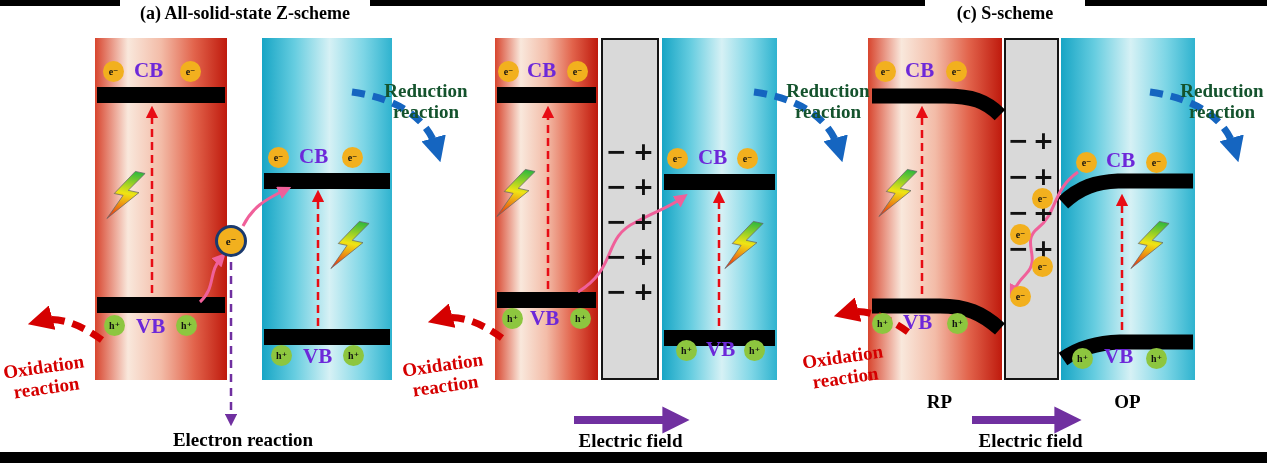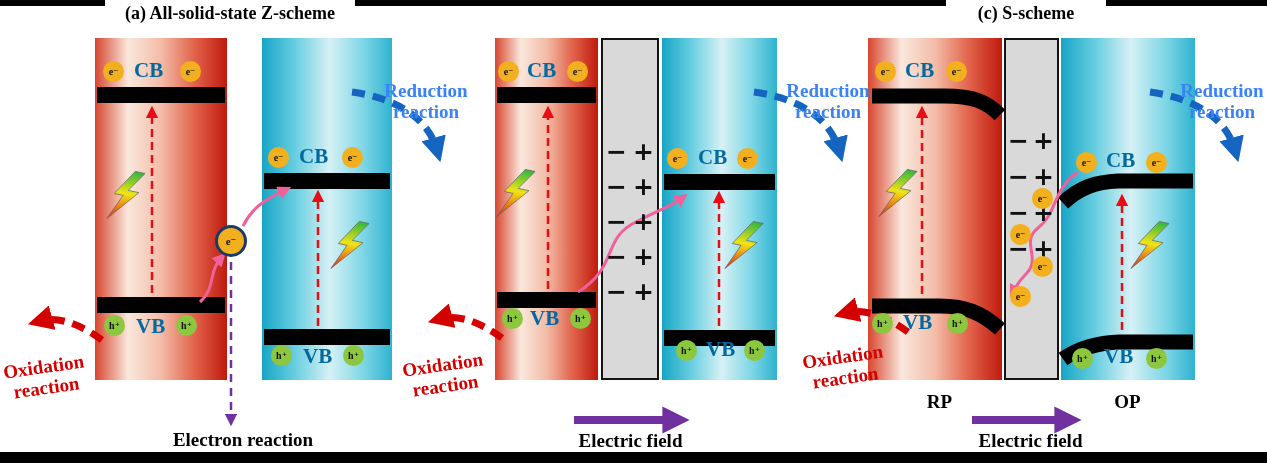--- a/index.html
+++ b/index.html
@@ -9,29 +9,29 @@
   .frame-top { position:absolute; left:0; top:0; width:100%; height:6px; background:#000; z-index:0; }
   .frame-bottom { position:absolute; left:0; top:452px; width:100%; height:11px; background:#000; z-index:6; }
   .panel-title { position:absolute; top:0; height:27px; line-height:27px; background:#fff;
                  font-weight:700; font-size:18px; color:#000; text-align:center; z-index:5; }
   .sc { position:absolute; top:38px; height:342px; z-index:1; }
   .sc-red  { background:linear-gradient(90deg,#d8452e 0%,#f9e8dc 25%,#f3bca8 50%,#e2644c 75%,#bf1a0d 100%); }
   .sc-cyan { background:linear-gradient(90deg,#17a5c5 0%,#66cde0 25%,#d6f1f5 52%,#7ed6e6 78%,#2fb3cf 100%); }
   .iface { position:absolute; top:38px; height:342px; background:#d9d9d9; border:2px solid #141414; z-index:1; }
   .band { position:absolute; height:16px; background:#000; z-index:1; }
   .overlay { position:absolute; left:0; top:0; z-index:2; pointer-events:none; }
-  .cbvb { position:absolute; z-index:3; font-weight:700; font-size:21px; color:#0369a1; }
+  .cbvb { position:absolute; z-index:3; font-weight:700; font-size:21px; color:#6d28d9; }
   .circle { position:absolute; z-index:3; width:21px; height:21px; border-radius:50%;
             display:flex; align-items:center; justify-content:center;
             font-weight:700; font-size:10px; color:#111; }
   .e-circle { background:#f2b01e; }
   .h-circle { background:#8dc63f; }
   .mediator-circle { width:32px; height:32px; border:3px solid #1a3a6e; background:#f2b01e; font-size:11px; }
   .reaction { position:absolute; z-index:3; font-weight:700; font-size:19px; line-height:1.12; text-align:center; }
-  .reduction-text { color:#3b82f6; }
+  .reduction-text { color:#14532d; }
   .oxidation-text { color:#d50000; transform:rotate(-8deg); }
   .caption { position:absolute; z-index:5; font-weight:700; font-size:19px; color:#000; text-align:center; }
   .pm-row { position:absolute; z-index:3; display:flex; justify-content:space-between;
             font-weight:700; font-size:25px; line-height:1; color:#111;
             font-family:"DejaVu Sans",sans-serif; }
   
   .exc { stroke:#e80c14; stroke-width:2.5; stroke-dasharray:8 5; fill:none; }
   .bigblue { stroke:#1565c0; stroke-width:7; stroke-dasharray:13 8; fill:none; }
   .bigred { stroke:#d50000; stroke-width:7; stroke-dasharray:13 8; fill:none; }
   .pinkln { stroke:#f0609a; stroke-width:3; fill:none; }
@@ -126,22 +126,22 @@
     <path class="bigblue" d="M 1150 92 C 1194 98 1226 118 1235 150" marker-end="url(#mBlue)"></path>
 
     <path class="bigred" d="M 102 340 C 80 324 58 316 40 321" marker-end="url(#mDRed)"></path>
     <path class="bigred" d="M 502 338 C 480 322 458 314 440 319" marker-end="url(#mDRed)"></path>
     <path class="bigred" d="M 908 332 C 886 316 864 308 846 313" marker-end="url(#mDRed)"></path>
 
     <line class="fieldln" x1="574" y1="420" x2="676" y2="420" marker-end="url(#mField)"></line>
     <line class="fieldln" x1="972" y1="420" x2="1068" y2="420" marker-end="url(#mField)"></line>
   </svg>
 
-  <div class="panel-title" style="left:105px; width:250px;">(a) All-solid-state Z-scheme</div>
-  <div class="panel-title" style="left:946px; width:160px;">(c) S-scheme</div>
+  <div class="panel-title" style="left:120px; width:250px;">(a) All-solid-state Z-scheme</div>
+  <div class="panel-title" style="left:925px; width:160px;">(c) S-scheme</div>
 
   <div class="circle e-circle" style="left:103px; top:61px;">
       <span>e⁻</span>
     </div>
   <div class="cbvb" style="left:134px; top:58px;">CB</div>
   <div class="circle e-circle" style="left:180px; top:61px;">
       <span>e⁻</span>
     </div>
   <div class="circle h-circle" style="left:104px; top:315px;">
       <span>h⁺</span>

